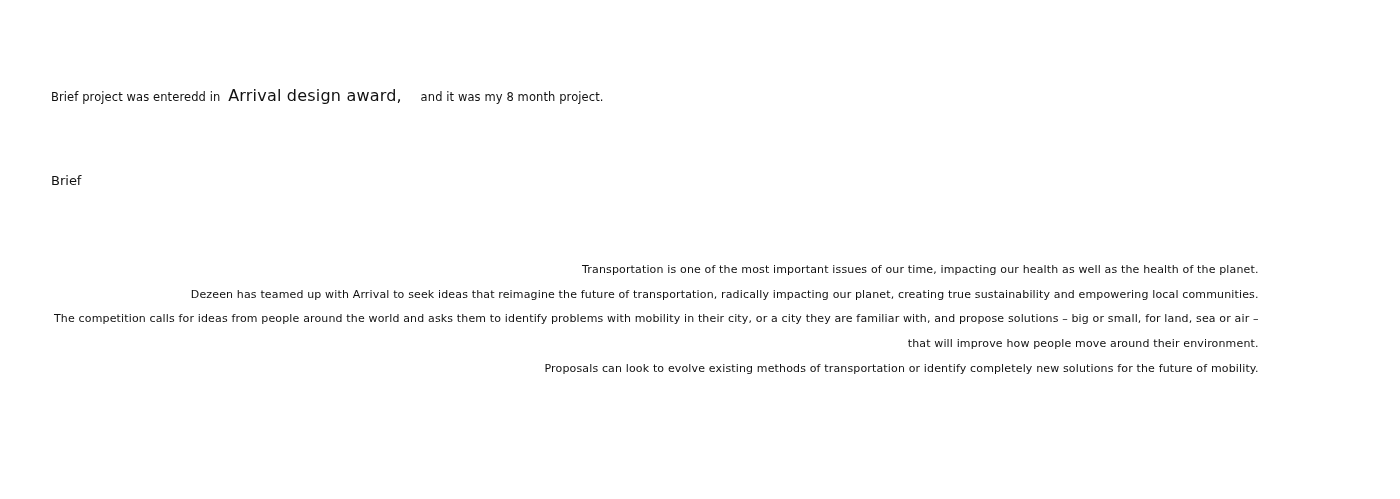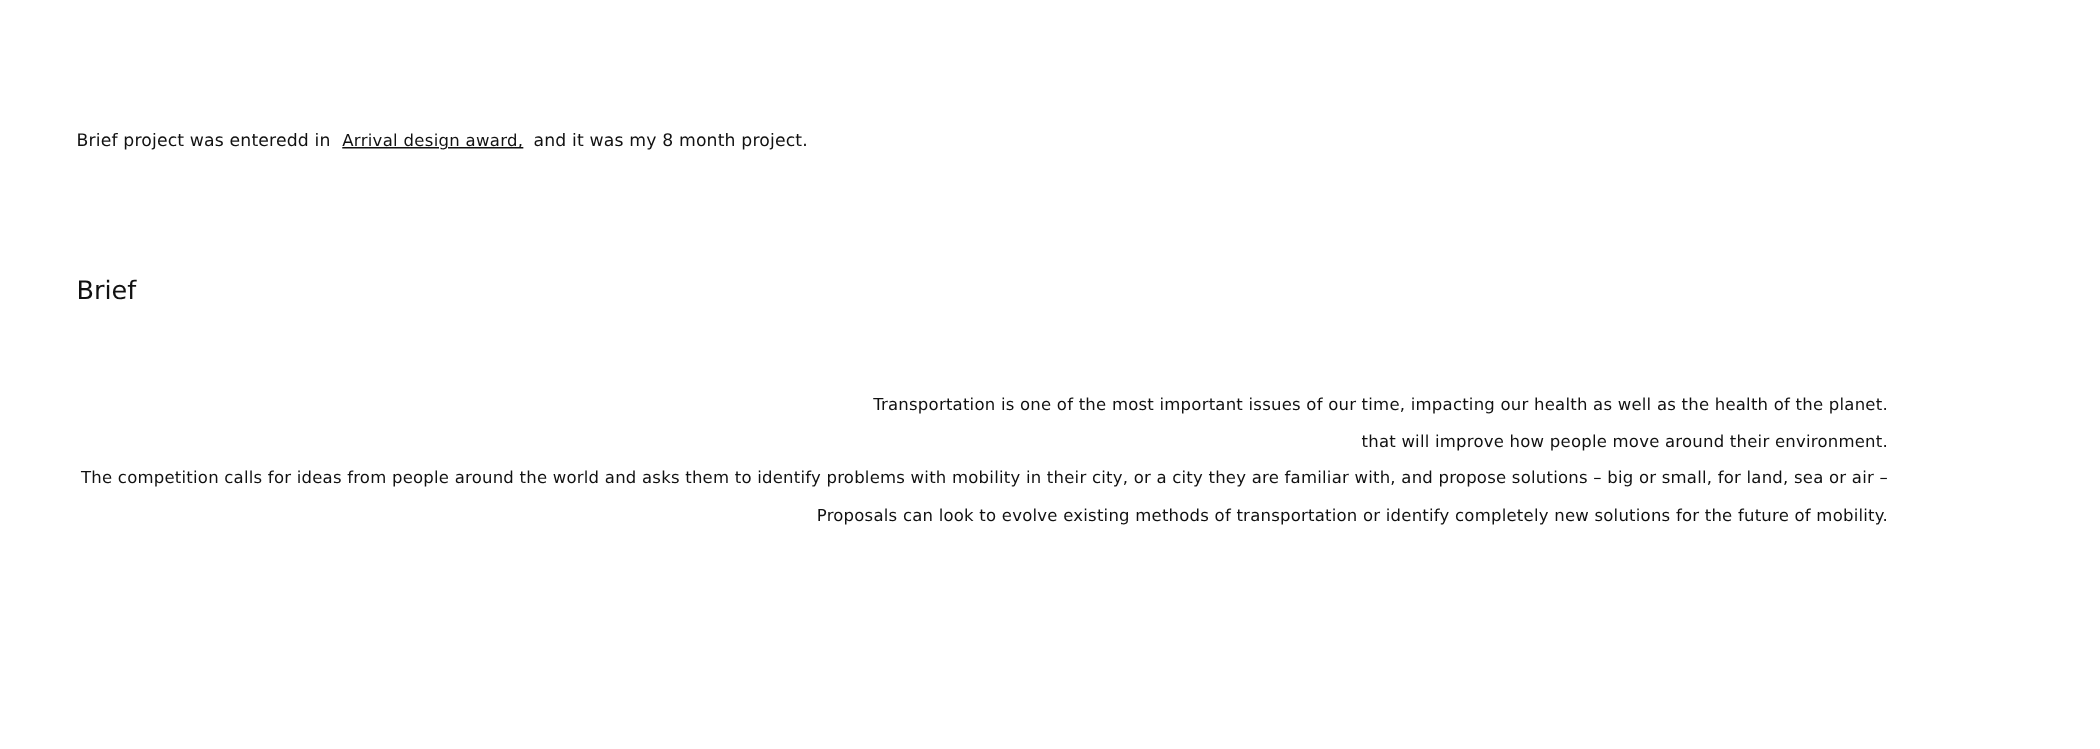--- a/index.html
+++ b/index.html
@@ -17,30 +17,29 @@
     }
     .intro {
       position: absolute;
       left: 51px;
       top: 86px;
       font-size: 11.5px;
       white-space: nowrap;
       letter-spacing: 0.1px;
     }
     .intro .highlight {
-      font-size: 11px;
-      margin: 0 3px 0 4px;
+      font-size: 16px;
+      margin: 0 15px 0 4px;
       letter-spacing: 0.2px;
-      text-decoration: underline;
     }
     .brief-title {
       position: absolute;
       left: 51px;
-      top: 184px;
-      font-size: 17px;
+      top: 173px;
+      font-size: 13px;
       white-space: nowrap;
     }
     .brief-body {
       position: absolute;
       left: 51px;
       top: 258px;
       font-size: 11px;
       line-height: 24.7px;
       letter-spacing: 0.15px;
       text-align: right;
@@ -59,16 +58,17 @@
 <div class="intro">
   <span>Brief project was enteredd in</span>
   <span class="highlight">Arrival design award,</span>
   <span>and it was my 8 month project.</span>
 </div>
 
 <div class="brief-title">Brief</div>
 
 <div class="brief-body">
   <div class="line indent">Transportation is one of the most important issues of our time, impacting our health as well as the health of the planet.</div>
+  <div class="line indent">Dezeen has teamed up with Arrival to seek ideas that reimagine the future of transportation, radically impacting our planet, creating true sustainability and empowering local communities.</div>
+  <div class="line indent">The competition calls for ideas from people around the world and asks them to identify problems with mobility in their city, or a city they are familiar with, and propose solutions – big or small, for land, sea or air –</div>
   <div class="line">that will improve how people move around their environment.</div>
-  <div class="line indent">The competition calls for ideas from people around the world and asks them to identify problems with mobility in their city, or a city they are familiar with, and propose solutions – big or small, for land, sea or air –</div>
   <div class="line indent">Proposals can look to evolve existing methods of transportation or identify completely new solutions for the future of mobility.</div>
 </div>
 
 </body></html>

